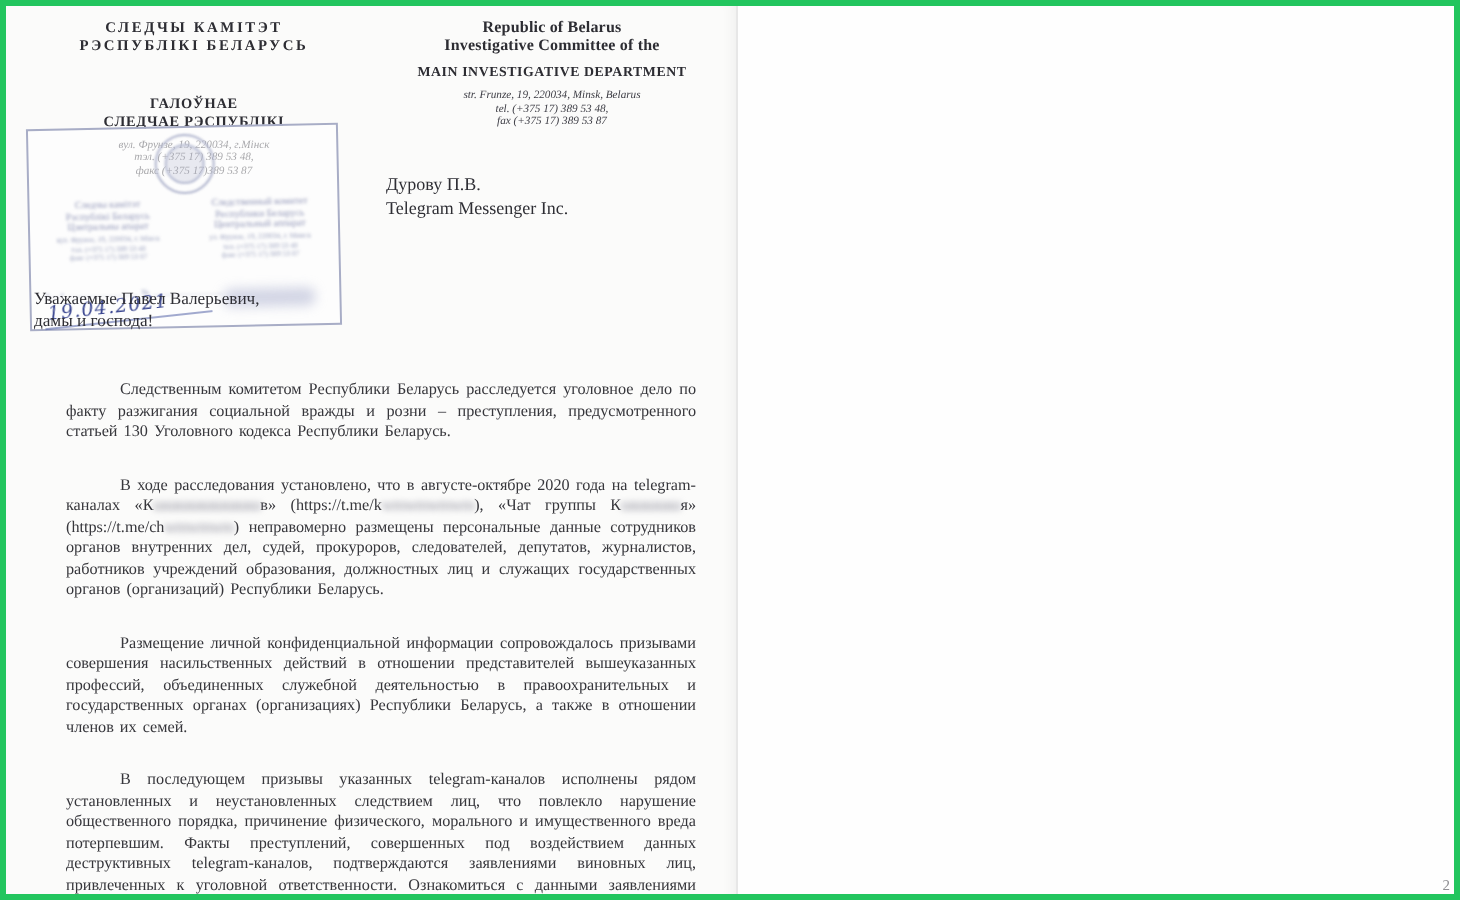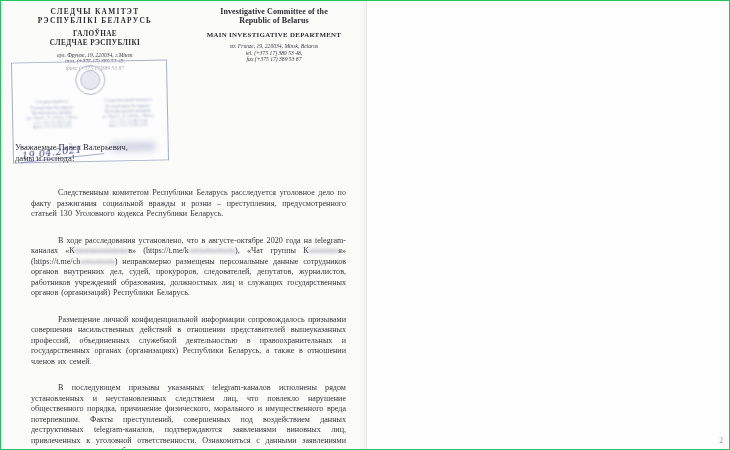--- a/index.html
+++ b/index.html
@@ -1,31 +1,31 @@
 <!DOCTYPE html>
 <html><head>
 <meta charset="utf-8">
 <style>
   html,body{margin:0;padding:0;background:#ffffff;}
   .scan{
     position:relative;width:730px;height:450px;overflow:hidden;
-    background:#fdba74;border:1px solid #22c55e;box-sizing:border-box;
+    background:#fdba74;border:3px solid #22c55e;box-sizing:border-box;
     font-family:"Liberation Serif","DejaVu Serif",serif;color:#39393e;
   }
   .page{position:absolute;top:0;height:450px;width:365px;}
   .page-l{left:0;background:#fbfbfa;box-shadow:inset -6px 0 8px -6px rgba(0,0,0,.07);}
   .page-r{left:365px;background:#fefefe;border-left:1px solid #e7e7e7;box-sizing:border-box;}
 
   
   .hdr{position:absolute;text-align:center;color:#2d2d33;}
   .hdr-by{left:8px;top:7px;width:172px;}
   .hdr-en{left:186px;top:6px;width:174px;}
   .hdr .org{font-weight:bold;font-size:7.4px;line-height:8.6px;letter-spacing:1.3px;}
   .hdr-en .org{font-size:8px;line-height:9.4px;letter-spacing:0.1px;}
-  .hdr .dept{font-weight:bold;font-size:7.2px;line-height:8.4px;letter-spacing:0.4px;margin-top:5px;}
+  .hdr .dept{font-weight:bold;font-size:7.2px;line-height:8.4px;letter-spacing:0.4px;margin-top:21px;}
   .hdr-en .dept{font-size:6.9px;margin-top:5px;letter-spacing:0.3px;}
   .hdr .addr{font-style:italic;font-size:5.6px;line-height:6.4px;margin-top:5px;color:#3c3c44;}
   .hdr-en .addr{margin-top:4px;}
 
   
   .stamp{
     position:absolute;left:11px;top:60px;width:154px;height:99px;
     border:1px solid #a8adc6;transform:rotate(-1.2deg);background:rgba(255,255,255,.55);
   }
   .emblem{
@@ -83,22 +83,22 @@
       </div>
       <div class="addr">
         <div>вул. Фрунзе, 19, 220034, г.Мінск</div>
         <div>тэл. (+375 17) 389 53 48,</div>
         <div>факс (+375 17)389 53 87</div>
       </div>
     </div>
 
     <div class="hdr hdr-en">
       <div class="org">
+        <div>Republic of Belarus</div>
         <div>Investigative Committee of the</div>
-        <div>Republic of Belarus</div>
       </div>
       <div class="dept">MAIN INVESTIGATIVE DEPARTMENT</div>
       <div class="addr">
         <div>str. Frunze, 19, 220034, Minsk, Belarus</div>
         <div>tel. (+375 17) 389 53 48,</div>
         <div>fax (+375 17) 389 53 87</div>
       </div>
     </div>
 
     <div class="stamp">
@@ -117,20 +117,24 @@
           <div class="stamp-line">Центральный аппарат</div>
           <div class="stamp-line small">ул. Фрунзе, 19, 220034, г. Минск</div>
           <div class="stamp-line small">тел. (+375 17) 389 53 48</div>
           <div class="stamp-line small">факс (+375 17) 389 53 87</div>
         </div>
       <div class="sline">«__» ______________ № ______________</div>
       <div class="hand">19.04.2021</div>
       <div class="smudge"></div>
     </div>
 
+    <div class="addressee">
+      <div>Дурову П.В.</div>
+      <div>Telegram Messenger Inc.</div>
+    </div>
 
     <div class="salutation">
       <div>Уважаемые Павел Валерьевич,</div>
       <div>дамы и господа!</div>
     </div>
 
     <div class="paras paras-1">
         <p><span>Следственным комитетом Республики Беларусь расследуется уголовное дело по факту разжигания социальной вражды и розни – преступления, предусмотренного статьей 130 Уголовного кодекса Республики Беларусь.</span></p>
         <p><span>В ходе расследования установлено, что в августе-октябре 2020 года на telegram-каналах «К</span><span class="redacted">шшшшшшшшш</span><span>в» (https://t.me/k</span><span class="redacted">wmwmwmwm</span><span>), «Чат группы К</span><span class="redacted">шшшшш</span><span>я» (https://t.me/ch</span><span class="redacted">wmwmwm</span><span>) неправомерно размещены персональные данные сотрудников органов внутренних дел, судей, прокуроров, следователей, депутатов, журналистов, работников учреждений образования, должностных лиц и служащих государственных органов (организаций) Республики Беларусь.</span></p>
         <p><span>Размещение личной конфиденциальной информации сопровождалось призывами совершения насильственных действий в отношении представителей вышеуказанных профессий, объединенных служебной деятельностью в правоохранительных и государственных органах (организациях) Республики Беларусь, а также в отношении членов их семей.</span></p>

